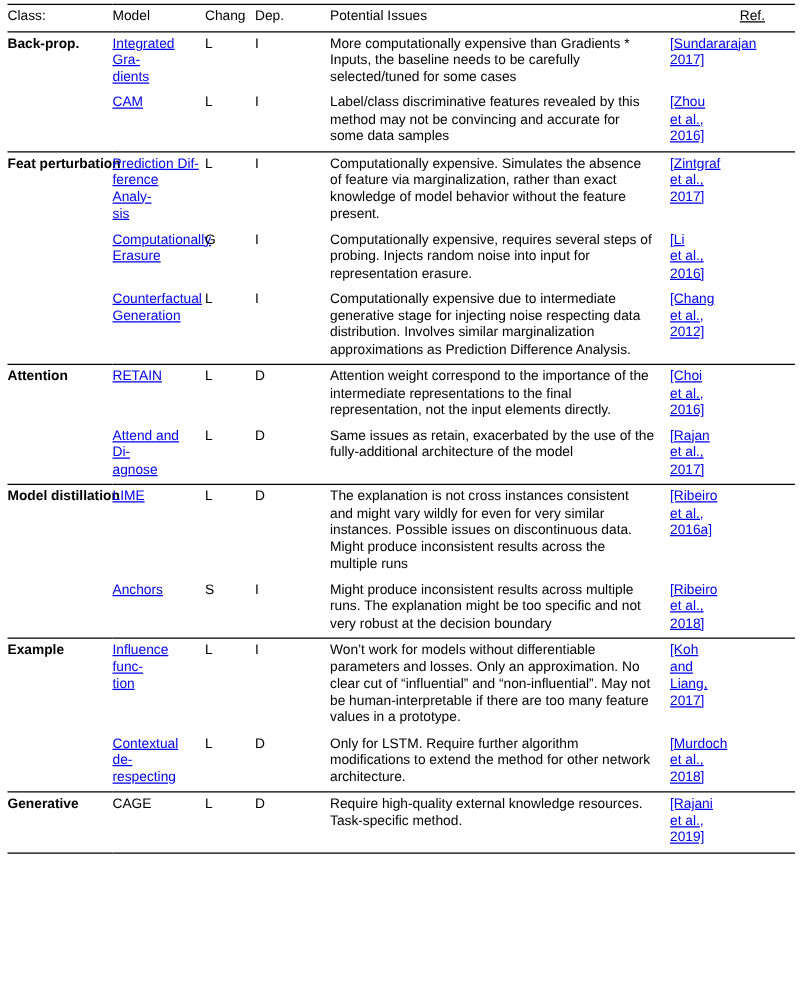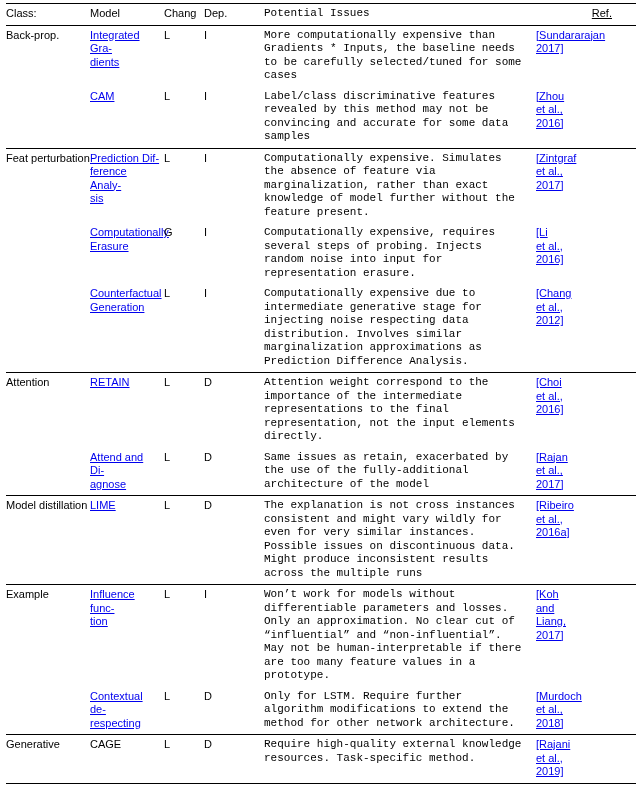--- a/index.html
+++ b/index.html
@@ -20,23 +20,23 @@
     padding:3px 4px 4px 0;
   }
   thead th { border-top:1.2px solid #000; border-bottom:1px solid #000; }
   tr.group-start td { border-top:1px solid #000; }
   col.c-class  { width:84px; }
   col.c-model  { width:74px; }
   col.c-scope  { width:40px; }
   col.c-dep    { width:36px; }
   col.c-issues { width:296px; }
   col.c-ref    { width:100px; }
-  th:nth-child(5), td:nth-child(5) { padding-left:24px; padding-right:12px;font-family:Liberation Mono, monospace; }
+  th:nth-child(5), td:nth-child(5) { padding-left:24px; padding-right:12px; }
   th:nth-child(6) { text-align:right; padding-right:24px;text-decoration:underline; }
-  td.class-cell { white-space:nowrap; }
+  td.class-cell { white-space:nowrap;font-weight:bold; }
   td.model, td.ref { white-space:pre-line; }
   .link { color:#0000EE; cursor:pointer;text-decoration:underline; }
 </style>
 </head>
 <body>
 
 <div class="page">
   <table>
     <colgroup>
       <col class="c-class">
@@ -77,21 +77,21 @@
 et al.,
 2016]</td>
         </tr>
         <tr class="group-start">
           <td class="class-cell">Feat perturbation</td>
           <td class="model link">Prediction Dif-
 ference Analy-
 sis</td>
           <td class="scope">L</td>
           <td class="dep">I</td>
-          <td class="issues">Computationally expensive. Simulates the absence of feature via marginalization, rather than exact knowledge of model further without the feature present.</td>
+          <td class="issues">Computationally expensive. Simulates the absence of feature via marginalization, rather than exact knowledge of model behavior without the feature present.</td>
           <td class="ref link">[Zintgraf
 et al.,
 2017]</td>
         </tr>
         <tr>
           <td class="class-cell"></td>
           <td class="model link">Computationally
 Erasure</td>
           <td class="scope">G</td>
           <td class="dep">I</td>
@@ -135,20 +135,30 @@
         <tr class="group-start">
           <td class="class-cell">Model distillation</td>
           <td class="model link">LIME</td>
           <td class="scope">L</td>
           <td class="dep">D</td>
           <td class="issues">The explanation is not cross instances consistent and might vary wildly for even for very similar instances. Possible issues on discontinuous data. Might produce inconsistent results across the multiple runs</td>
           <td class="ref link">[Ribeiro
 et al.,
 2016a]</td>
         </tr>
+        <tr>
+          <td class="class-cell"></td>
+          <td class="model link">Anchors</td>
+          <td class="scope">S</td>
+          <td class="dep">I</td>
+          <td class="issues">Might produce inconsistent results across multiple runs. The explanation might be too specific and not very robust at the decision boundary</td>
+          <td class="ref link">[Ribeiro
+et al.,
+2018]</td>
+        </tr>
         <tr class="group-start">
           <td class="class-cell">Example</td>
           <td class="model link">Influence func-
 tion</td>
           <td class="scope">L</td>
           <td class="dep">I</td>
           <td class="issues">Won’t work for models without differentiable parameters and losses. Only an approximation. No clear cut of “influential” and “non-influential”. May not be human-interpretable if there are too many feature values in a prototype.</td>
           <td class="ref link">[Koh
 and
 Liang,

